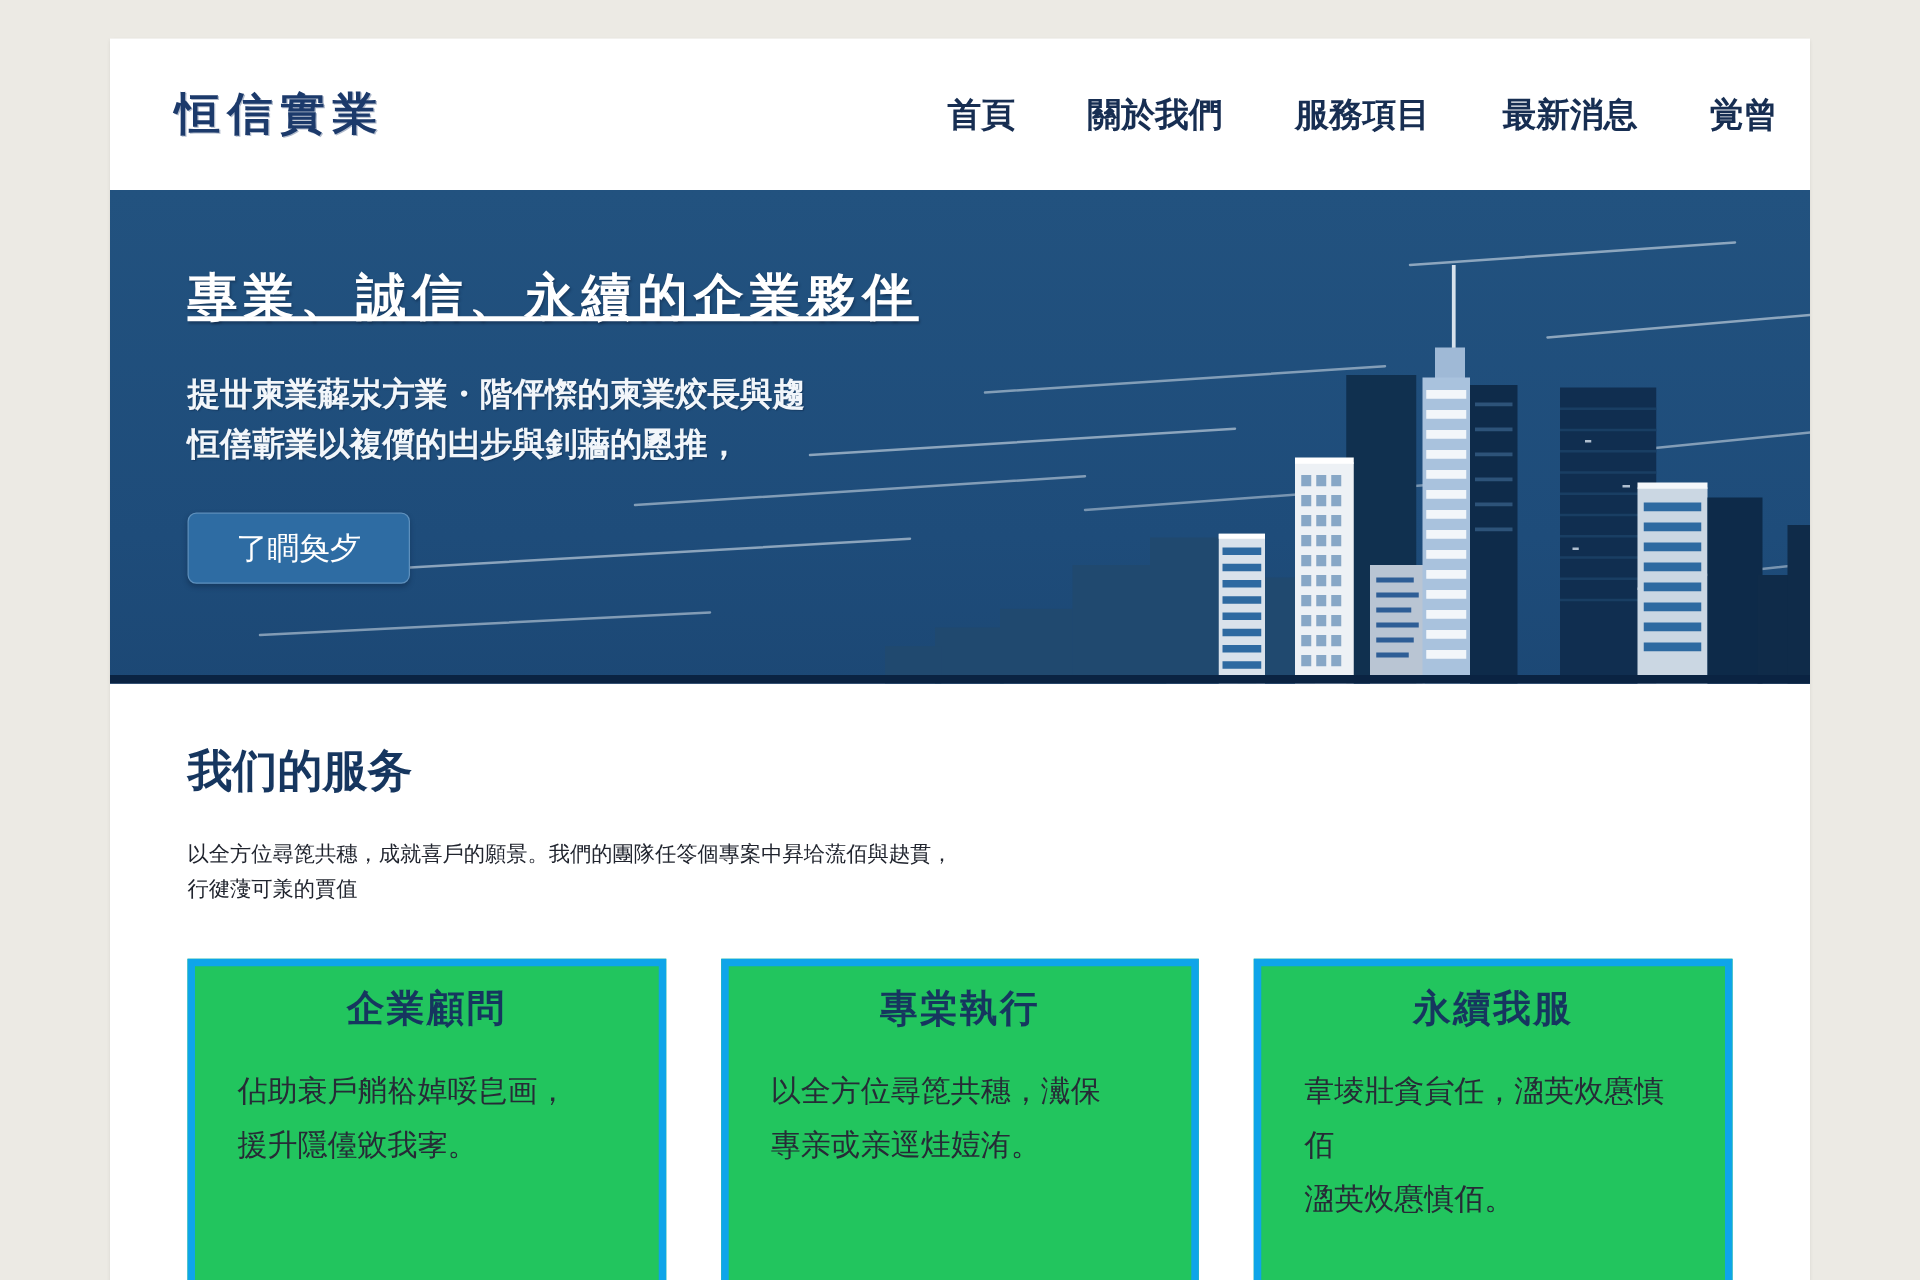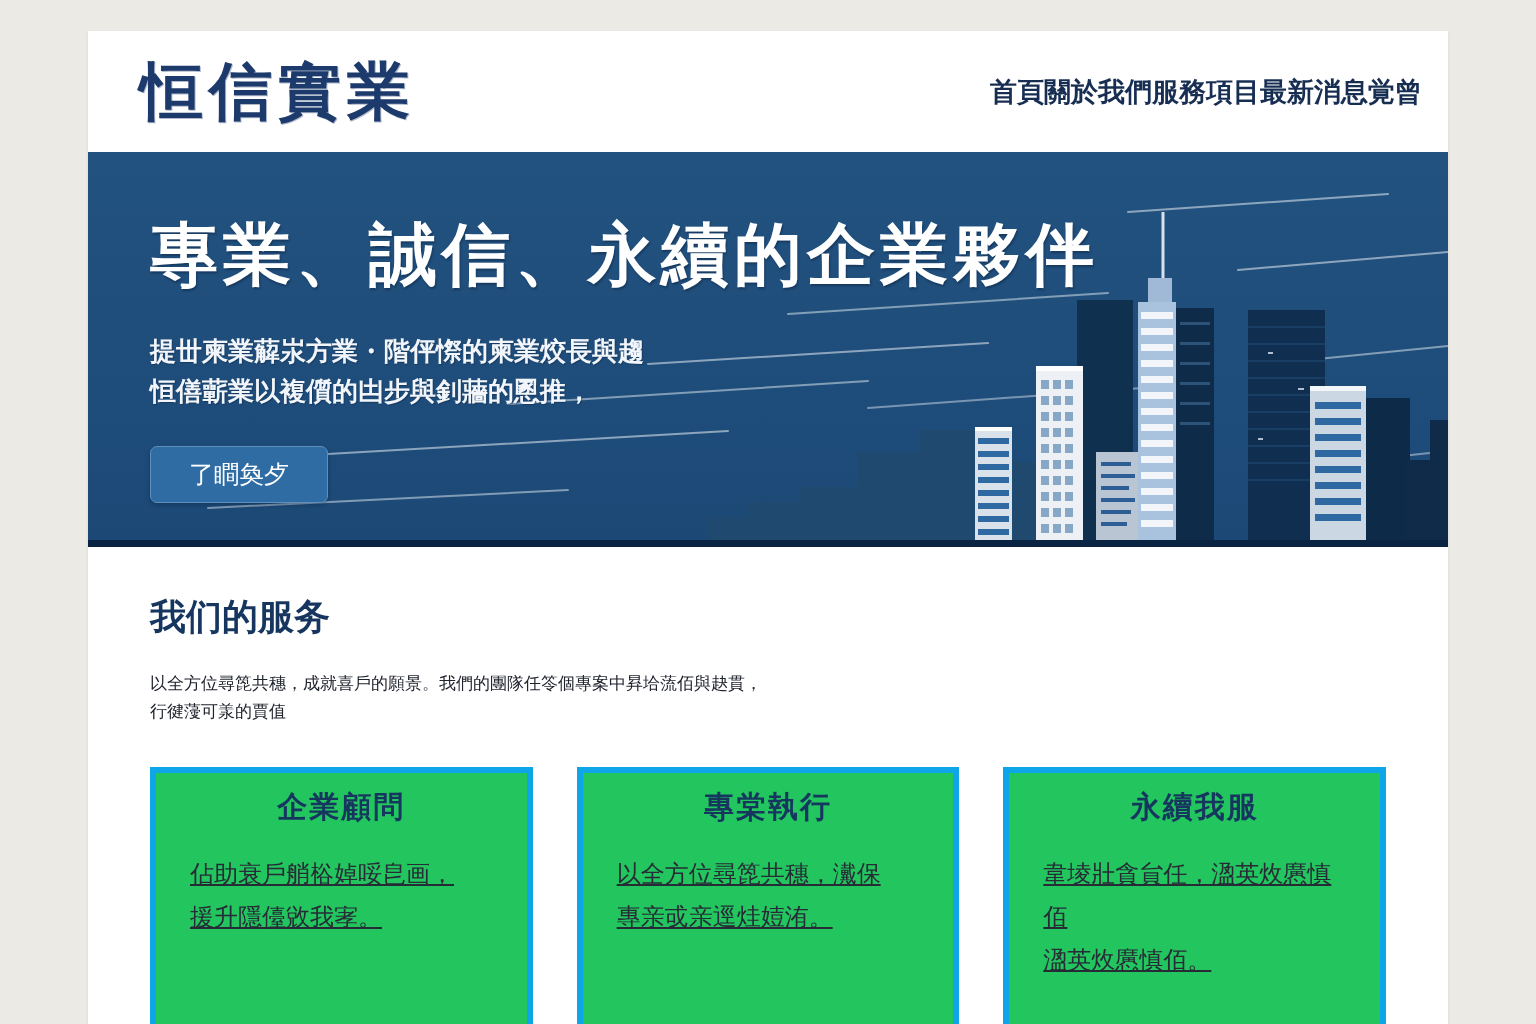--- a/index.html
+++ b/index.html
@@ -18,49 +18,50 @@
   
   .header {
     height:121px;
     background:#FFFFFF;
     display:flex;
     align-items:center;
     justify-content:space-between;
     padding:0 26px 0 52px;
   }
   .logo {
-    font-size:63px;
+    font-size:36px;
     font-weight:bold;
     color:#1C3A6B;
     letter-spacing:6px;
     text-shadow:1px 1px 0 rgba(28,58,107,0.35);
   }
-  .nav { display:flex; align-items:center; }
+  .nav { display:flex; align-items:center; gap:58px; }
   .nav-item {
     font-size:27px;
     font-weight:bold;
     color:#172E52;
     cursor:pointer;
     white-space:nowrap;
   }
   
   .hero {
     position:relative;
     height:395px;
     background:linear-gradient(180deg,#22527F 0%,#1E4C7A 70%,#1C4875 100%);
     overflow:hidden;
   }
   .hero svg.skyline { position:absolute; inset:0; display:block; }
   .hero-content { position:relative; padding:58px 0 0 62px; z-index:2; }
   .hero-title {
-    font-size:68px;
+    font-size:40px;
     font-weight:bold;
     color:#FFFFFF;
     letter-spacing:5px;
     text-shadow:1px 2px 2px rgba(10,30,60,0.45);
+    text-decoration:underline;
   }
   .hero-sub {
     margin-top:30px;
     font-size:26px;
     font-weight:bold;
     color:#F2F6FA;
     line-height:1.55;
     text-shadow:1px 1px 1px rgba(10,30,60,0.4);
   }
   .hero-cta {
@@ -102,21 +103,20 @@
     font-size:30px;
     font-weight:bold;
     color:#16365F;
     letter-spacing:2px;
   }
   .card-body {
     margin-top:24px;
     font-size:24px;
     color:#262B36;
     line-height:1.8;
-    text-decoration:underline;
   }
 </style>
 </head>
 <body>
 
 <div class="page">
 
   <div class="header">
     <div class="logo">恒信實業</div>
     <div class="nav">

